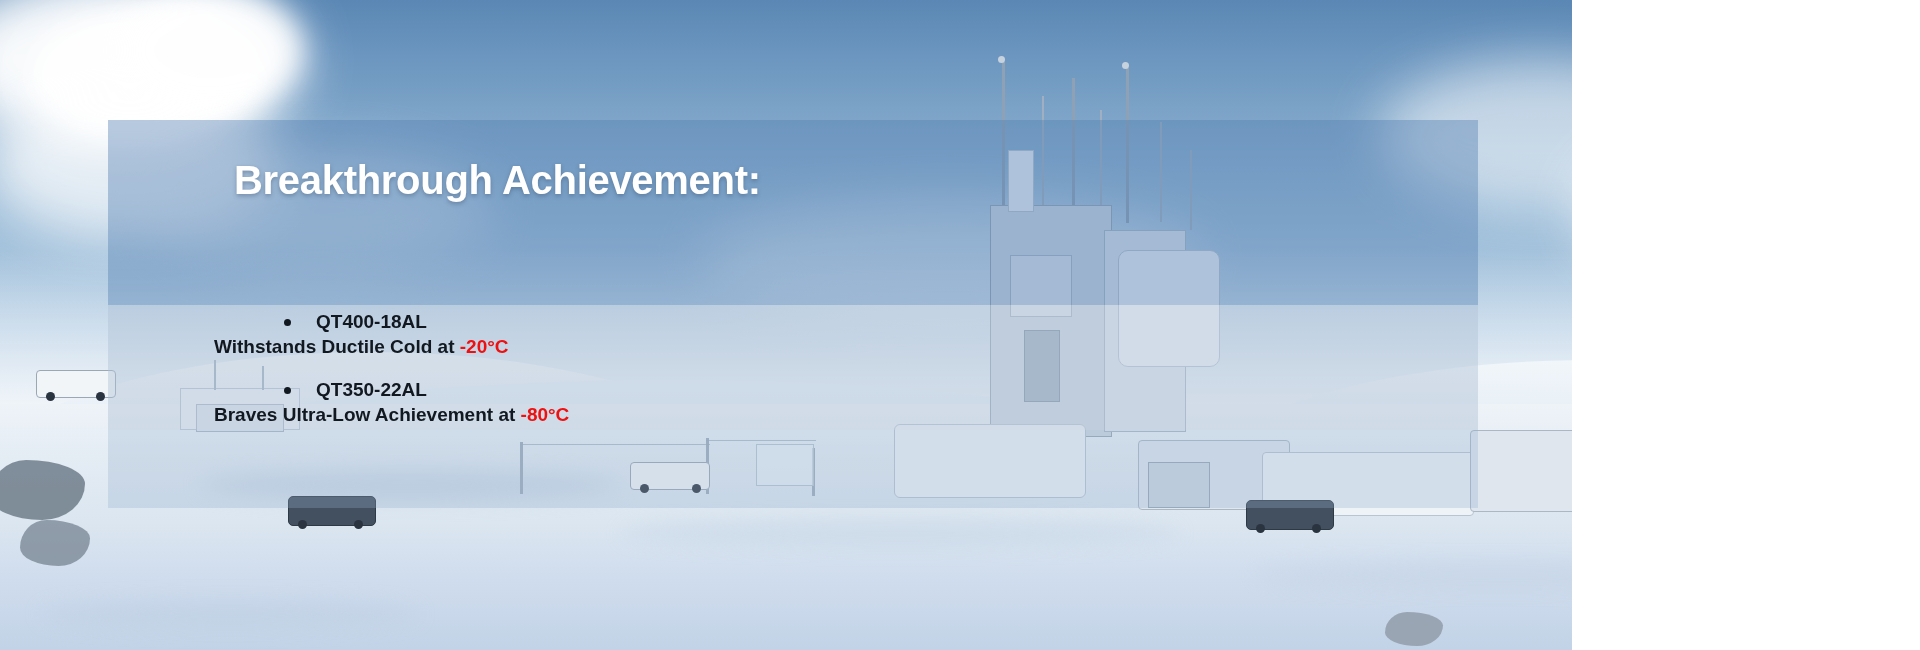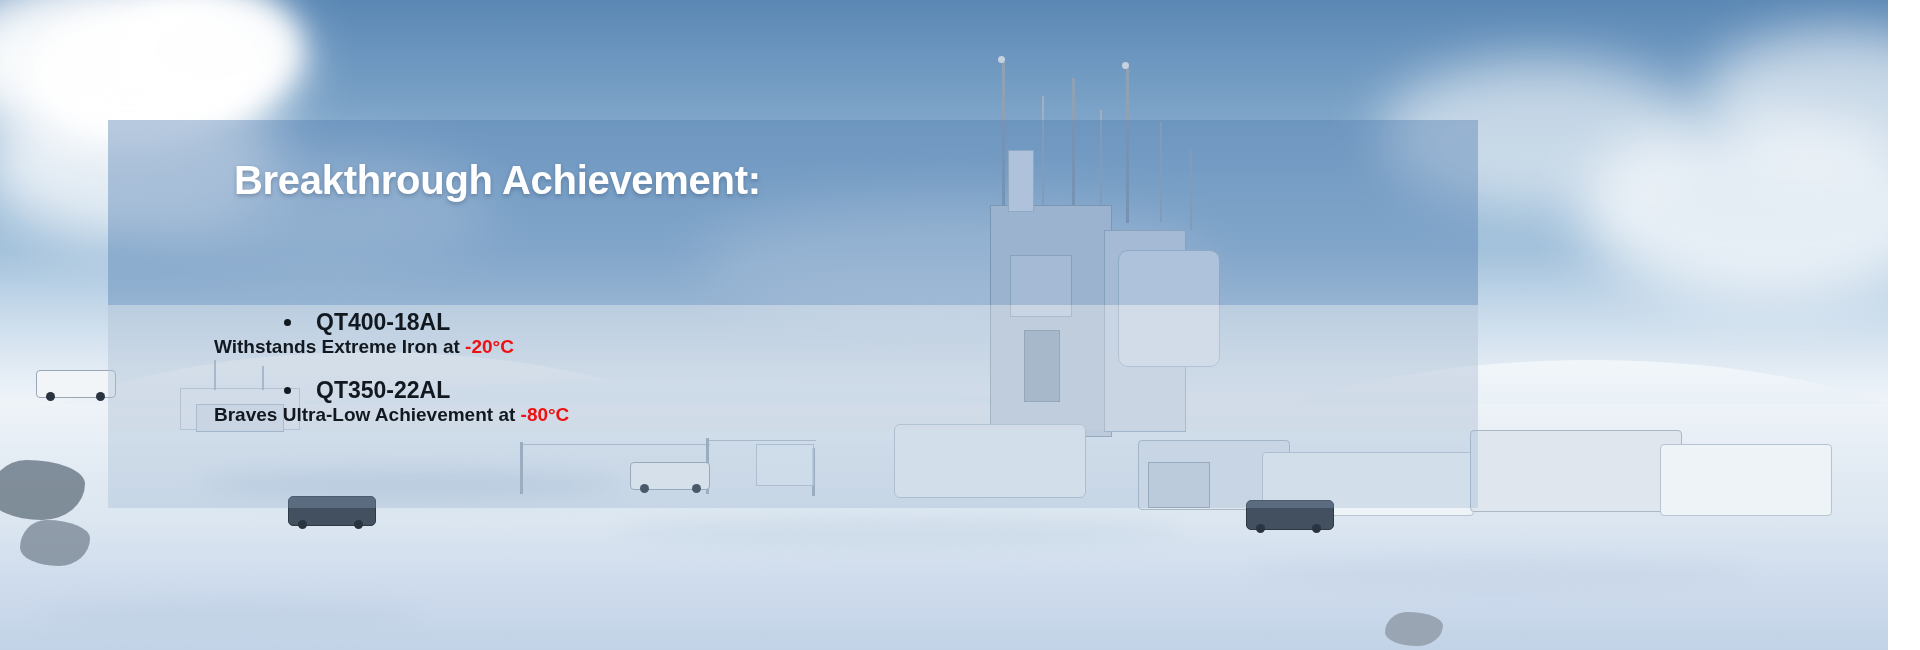--- a/index.html
+++ b/index.html
@@ -1,20 +1,20 @@
 <!DOCTYPE html>
 <html><head>
 <meta charset="utf-8">
 <style>
   html,body{margin:0;padding:0;background:#fff;}
   body{font-family:"Liberation Sans","DejaVu Sans",sans-serif;}
 
   .banner{
     position:relative;
-    width:1888px;height:650px;
+    width:1572px;height:650px;
     overflow:hidden;
     background:#b9cbdc;
   }
 
   
   .sky{
     position:absolute;left:0;top:0;width:1920px;height:470px;
     background:linear-gradient(180deg,
       #5a87b4 0%, #6c96bf 12%, #7fa6c9 26%,
       #93b6d4 42%, #a8c5de 58%, #bdd3e7 72%,
@@ -111,21 +111,21 @@
   }
 
   .bullets{
     position:absolute;left:0;top:190px;width:1370px;
     padding-left:176px;
     box-sizing:border-box;
   }
   .bullet-group{margin-bottom:18px;}
   .bullet-head{
     display:flex;align-items:center;
-    font-size:23px;font-weight:bold;color:#111820;
+    font-size:19px;font-weight:bold;color:#111820;
     line-height:24px;
   }
   .bullet-dot{
     display:inline-block;
     width:7px;height:7px;border-radius:50%;
     background:#111820;
     margin-right:25px;
   }
   .bullet-sub{
     font-size:19px;font-weight:bold;color:#111820;
@@ -228,21 +228,21 @@
     </div>
 
     <div class="bullets">
 
       <div class="bullet-group">
         <div class="bullet-head">
           <span class="bullet-dot"></span>
           <span>QT400-18AL</span>
         </div>
         <div class="bullet-sub">
-          <span>Withstands Extreme Iron at </span><span class="temp">-20°C</span>
+          <span>Withstands Ductile Cold at </span><span class="temp">-20°C</span>
         </div>
       </div>
 
       <div class="bullet-group">
         <div class="bullet-head">
           <span class="bullet-dot"></span>
           <span>QT350-22AL</span>
         </div>
         <div class="bullet-sub">
           <span>Braves Ultra-Low Achievement at </span><span class="temp">-80°C</span>

